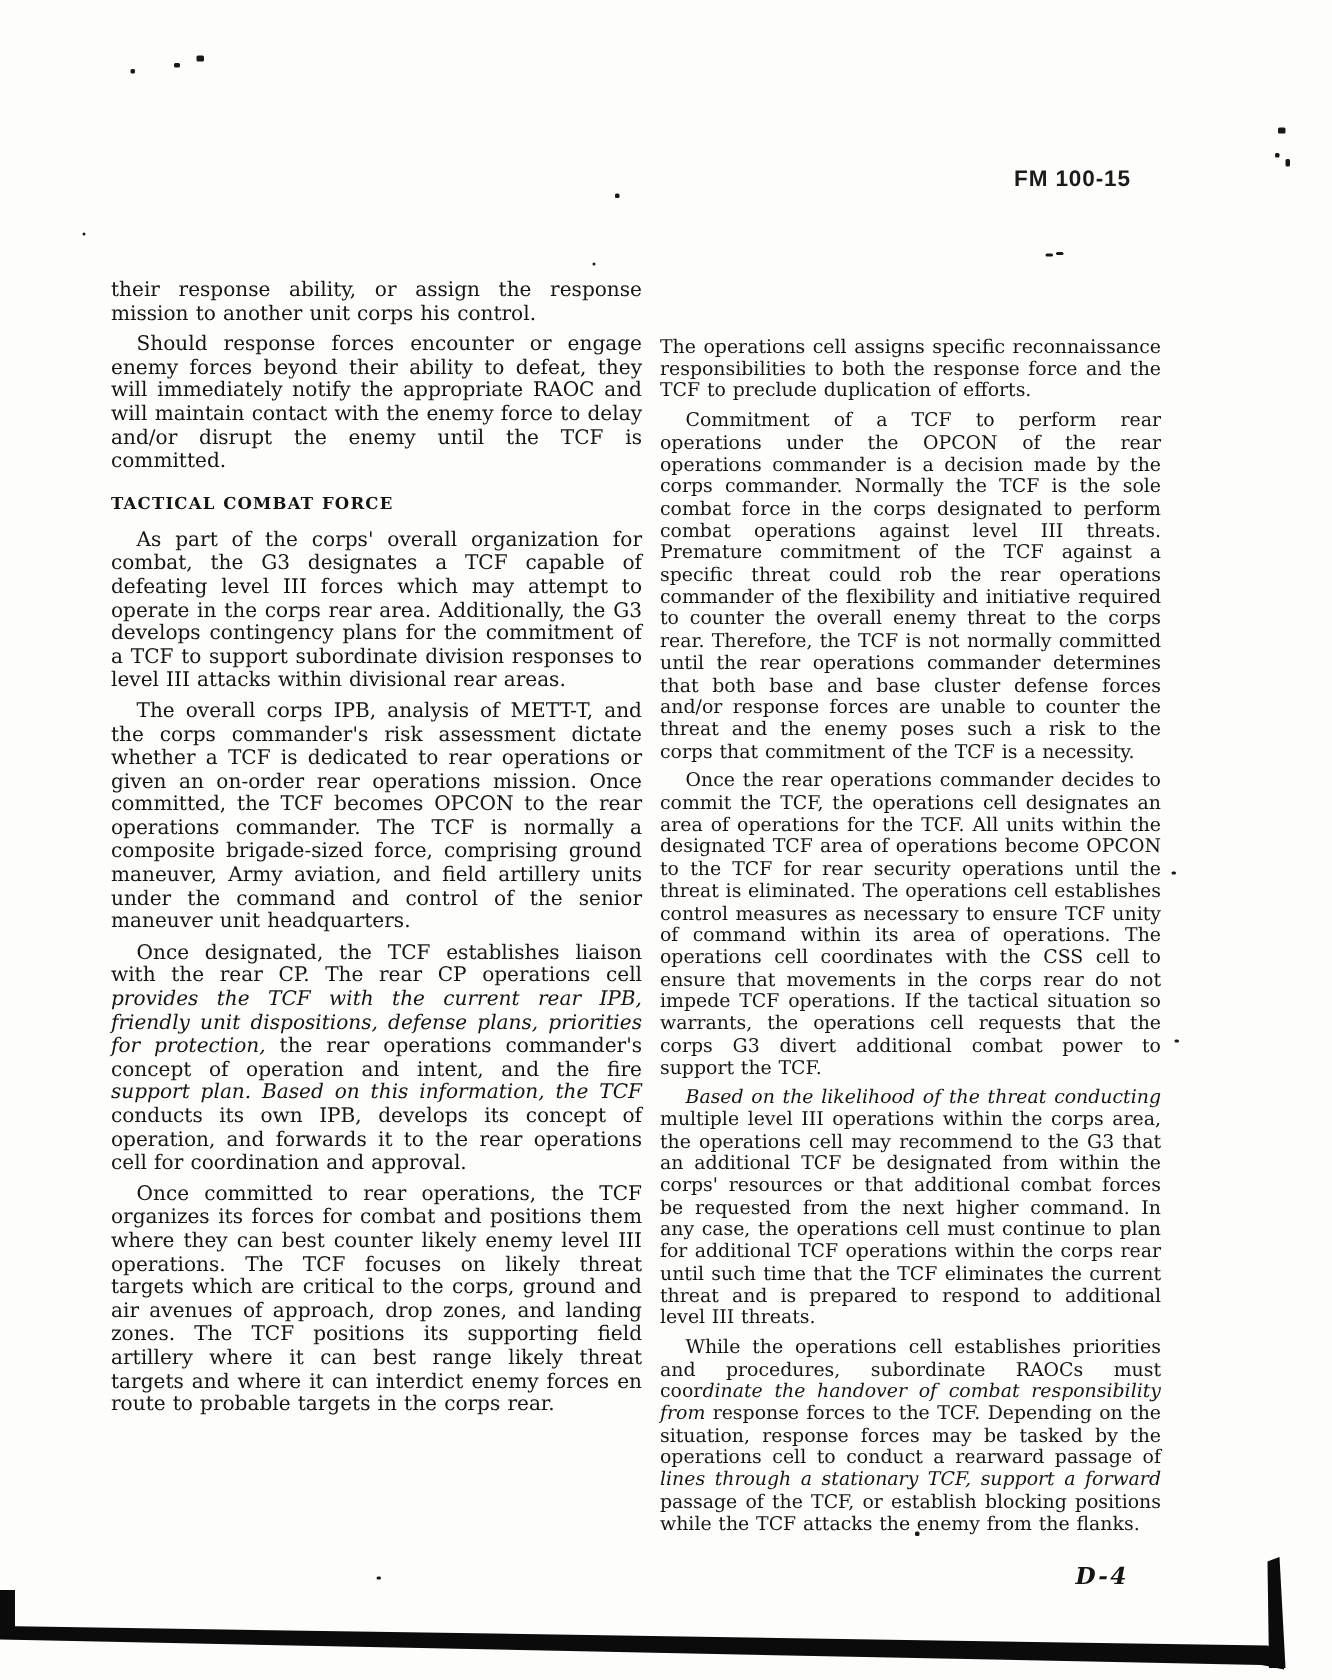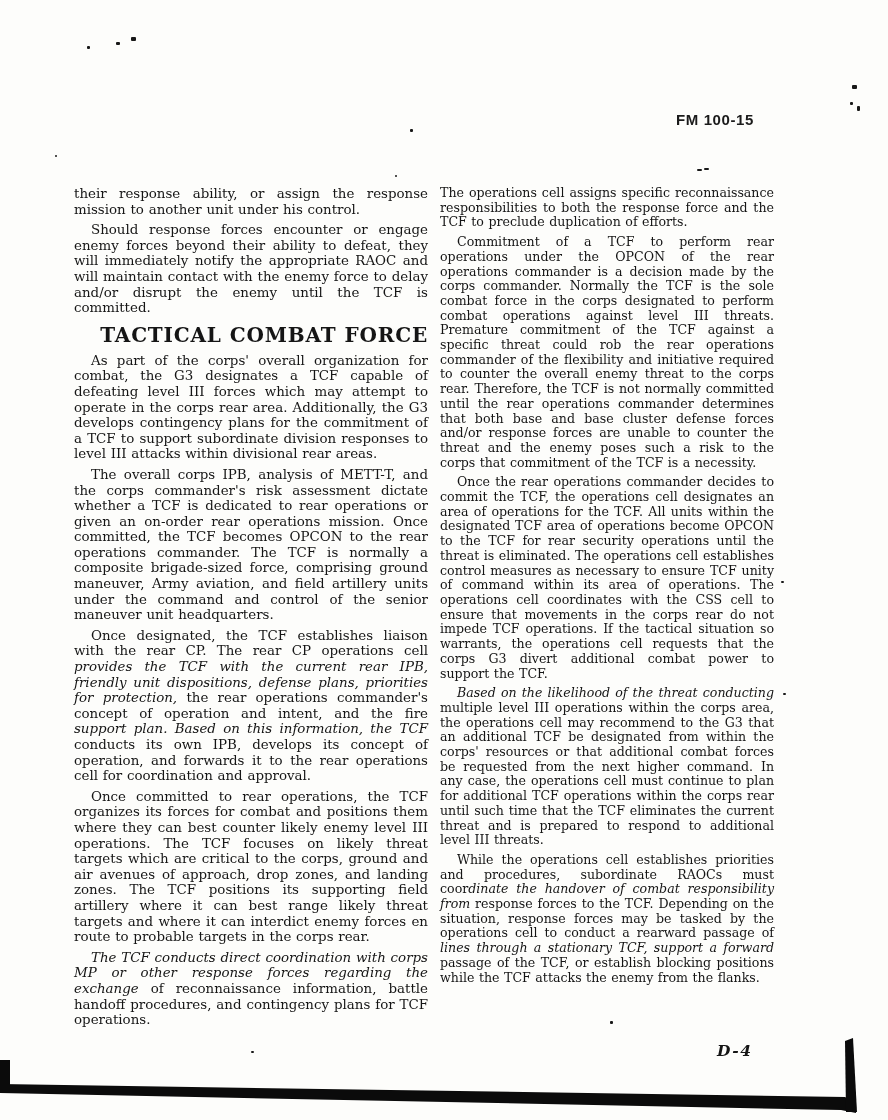--- a/index.html
+++ b/index.html
@@ -20,55 +20,54 @@
     font-family: "Liberation Sans", sans-serif;
     font-weight: 700; font-size: 15px; letter-spacing: 0.6px;
     color: #1b1b1b; white-space: nowrap;
   }
   .col {
     position: absolute; top: 186px;
     text-align: justify;
     word-spacing: 0.5px;
   }
   .col-left  { left: 74px;  width: 354px; font-size: 13.4px; line-height: 15.6px; }
-  .col-right { left: 440px; width: 334px; font-size: 12.6px; line-height: 14.7px; }
+  .col-right { left: 440px; width: 334px; font-size: 12.6px; line-height: 14.7px; margin-top: 38px; }
   .para { margin: 0 0 5px 0; }
   .para.indent { text-indent: 17px; }
   .ital { font-style: italic; }
   .section-heading {
-    font-weight: 700; font-size: 20px; line-height: 19px;
-    letter-spacing: 0.8px; text-align: right;
+    font-weight: 700; font-size: 11px; line-height: 19px;
+    letter-spacing: 0.8px; text-align: left;
     margin: 10px 0 8px 0;
   }
   .page-number {
     position: absolute; left: 717px; top: 1041px;
     font-weight: 700; font-style: italic;
     font-size: 15.5px; letter-spacing: 1.5px;
   }
   .speck { position: absolute; background: #181818; border-radius: 1px; }
   .scan-svg { position: absolute; left: 0; top: 0; }
 </style>
 </head>
 <body style="--ink: #151515; --paper: #fdfdfb;">
 
 <div class="page">
 
   <div class="doc-header">FM 100-15</div>
 
   <div class="col col-left">
-      <p class="para"><span>their response ability, or assign the response mission to another unit under his control.</span></p>
+      <p class="para"><span>their response ability, or assign the response mission to another unit corps his control.</span></p>
       <p class="para indent"><span>Should response forces encounter or engage enemy forces beyond their ability to defeat, they will immediately notify the appropriate RAOC and will maintain contact with the enemy force to delay and/or disrupt the enemy until the TCF is committed.</span></p>
       <div class="section-heading">
         <div>TACTICAL COMBAT FORCE</div>
       </div>
       <p class="para indent"><span>As part of the corps' overall organization for combat, the G3 designates a TCF capable of defeating level III forces which may attempt to operate in the corps rear area. Additionally, the G3 develops contingency plans for the commitment of a TCF to support subordinate division responses to level III attacks within divisional rear areas.</span></p>
       <p class="para indent"><span>The overall corps IPB, analysis of METT-T, and the corps commander's risk assessment dictate whether a TCF is dedicated to rear operations or given an on-order rear operations mission. Once committed, the TCF becomes OPCON to the rear operations commander. The TCF is normally a composite brigade-sized force, comprising ground maneuver, Army aviation, and field artillery units under the command and control of the senior maneuver unit headquarters.</span></p>
       <p class="para indent"><span>Once designated, the TCF establishes liaison with the rear CP. The rear CP operations cell </span><span class="ital">provides the TCF with the current rear IPB, friendly unit dispositions, defense plans, priorities for protection, </span><span>the rear operations commander's concept of operation and intent, and the fire </span><span class="ital">support plan. Based on this information, the TCF </span><span>conducts its own IPB, develops its concept of operation, and forwards it to the rear operations cell for coordination and approval.</span></p>
       <p class="para indent"><span>Once committed to rear operations, the TCF organizes its forces for combat and positions them where they can best counter likely enemy level III operations. The TCF focuses on likely threat targets which are critical to the corps, ground and air avenues of approach, drop zones, and landing zones. The TCF positions its supporting field artillery where it can best range likely threat targets and where it can interdict enemy forces en route to probable targets in the corps rear.</span></p>
-      <p class="para indent"><span class="ital">The TCF conducts direct coordination with corps MP or other response forces regarding the exchange </span><span>of reconnaissance information, battle handoff procedures, and contingency plans for TCF operations.</span></p>
     </div>
   <div class="col col-right">
       <p class="para"><span>The operations cell assigns specific reconnaissance responsibilities to both the response force and the TCF to preclude duplication of efforts.</span></p>
       <p class="para indent"><span>Commitment of a TCF to perform rear operations under the OPCON of the rear operations commander is a decision made by the corps commander. Normally the TCF is the sole combat force in the corps designated to perform combat operations against level III threats. Premature commitment of the TCF against a specific threat could rob the rear operations commander of the flexibility and initiative required to counter the overall enemy threat to the corps rear. Therefore, the TCF is not normally committed until the rear operations commander determines that both base and base cluster defense forces and/or response forces are unable to counter the threat and the enemy poses such a risk to the corps that commitment of the TCF is a necessity.</span></p>
       <p class="para indent"><span>Once the rear operations commander decides to commit the TCF, the operations cell designates an area of operations for the TCF. All units within the designated TCF area of operations become OPCON to the TCF for rear security operations until the threat is eliminated. The operations cell establishes control measures as necessary to ensure TCF unity of command within its area of operations. The operations cell coordinates with the CSS cell to ensure that movements in the corps rear do not impede TCF operations. If the tactical situation so warrants, the operations cell requests that the corps G3 divert additional combat power to support the TCF.</span></p>
       <p class="para indent"><span class="ital">Based on the likelihood of the threat conducting </span><span>multiple level III operations within the corps area, the operations cell may recommend to the G3 that an additional TCF be designated from within the corps' resources or that additional combat forces be requested from the next higher command. In any case, the operations cell must continue to plan for additional TCF operations within the corps rear until such time that the TCF eliminates the current threat and is prepared to respond to additional level III threats.</span></p>
       <p class="para indent"><span>While the operations cell establishes priorities and procedures, subordinate RAOCs must coor</span><span class="ital">dinate the handover of combat responsibility from </span><span>response forces to the TCF. Depending on the situation, response forces may be tasked by the operations cell to conduct a rearward passage of </span><span class="ital">lines through a stationary TCF, support a forward </span><span>passage of the TCF, or establish blocking positions while the TCF attacks the enemy from the flanks.</span></p>
     </div>
 
   <div class="page-number">D-4</div>

